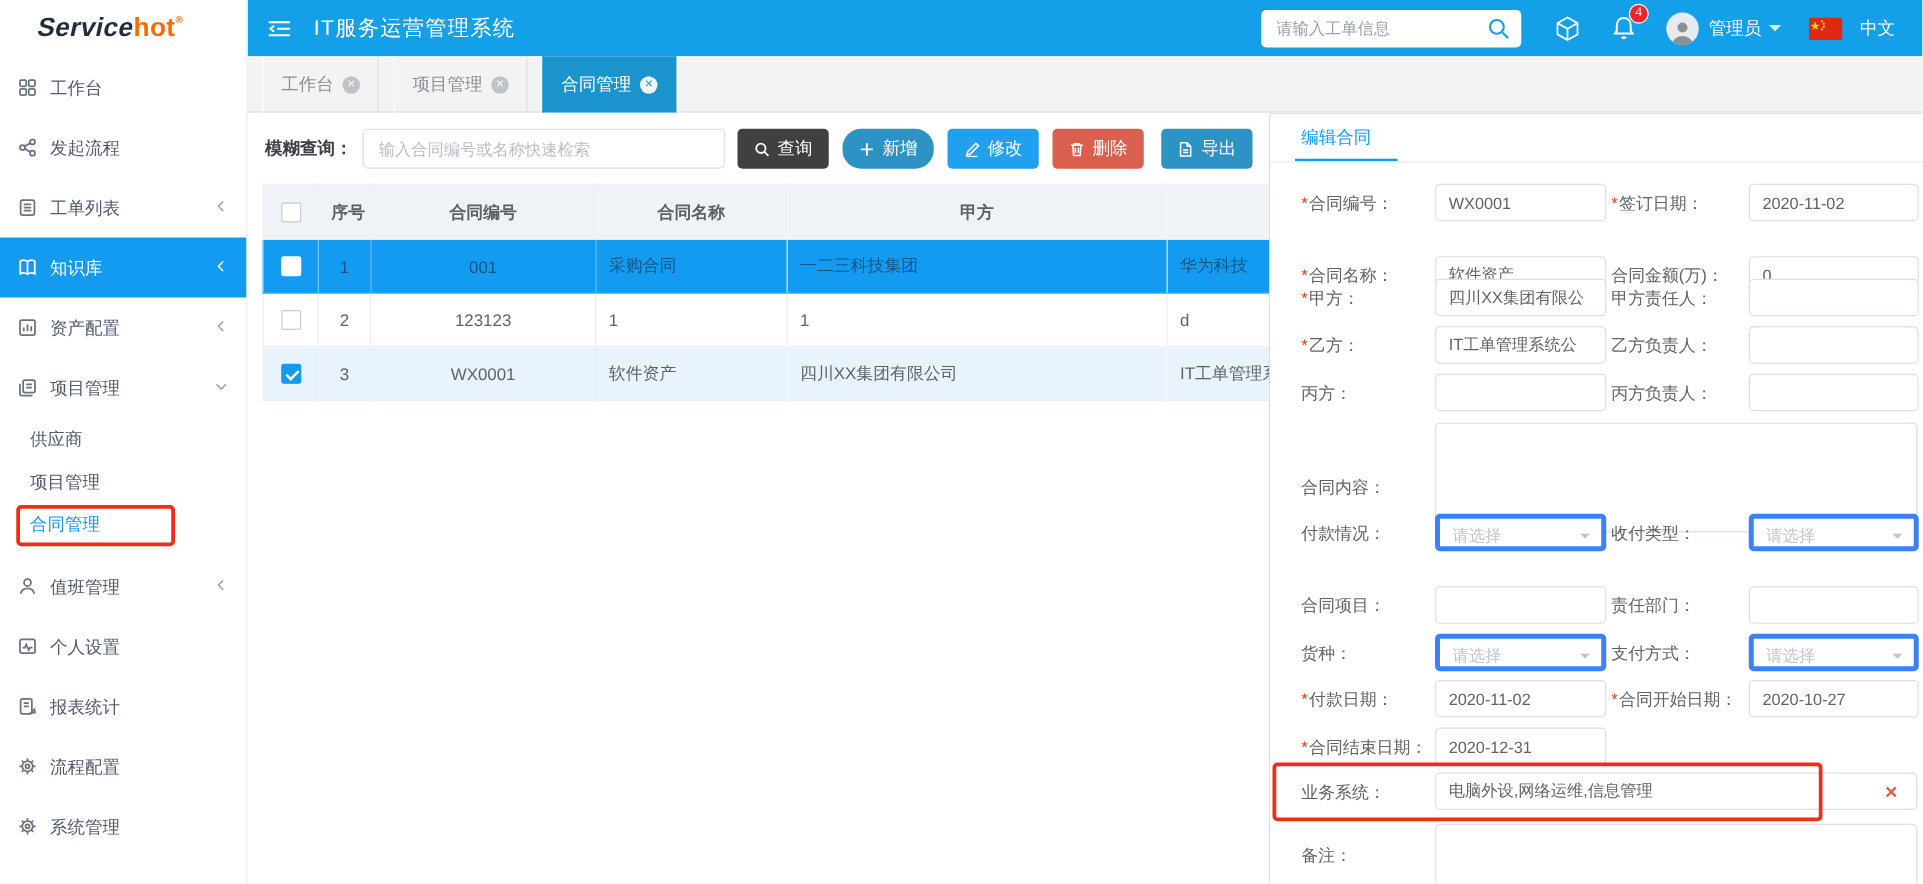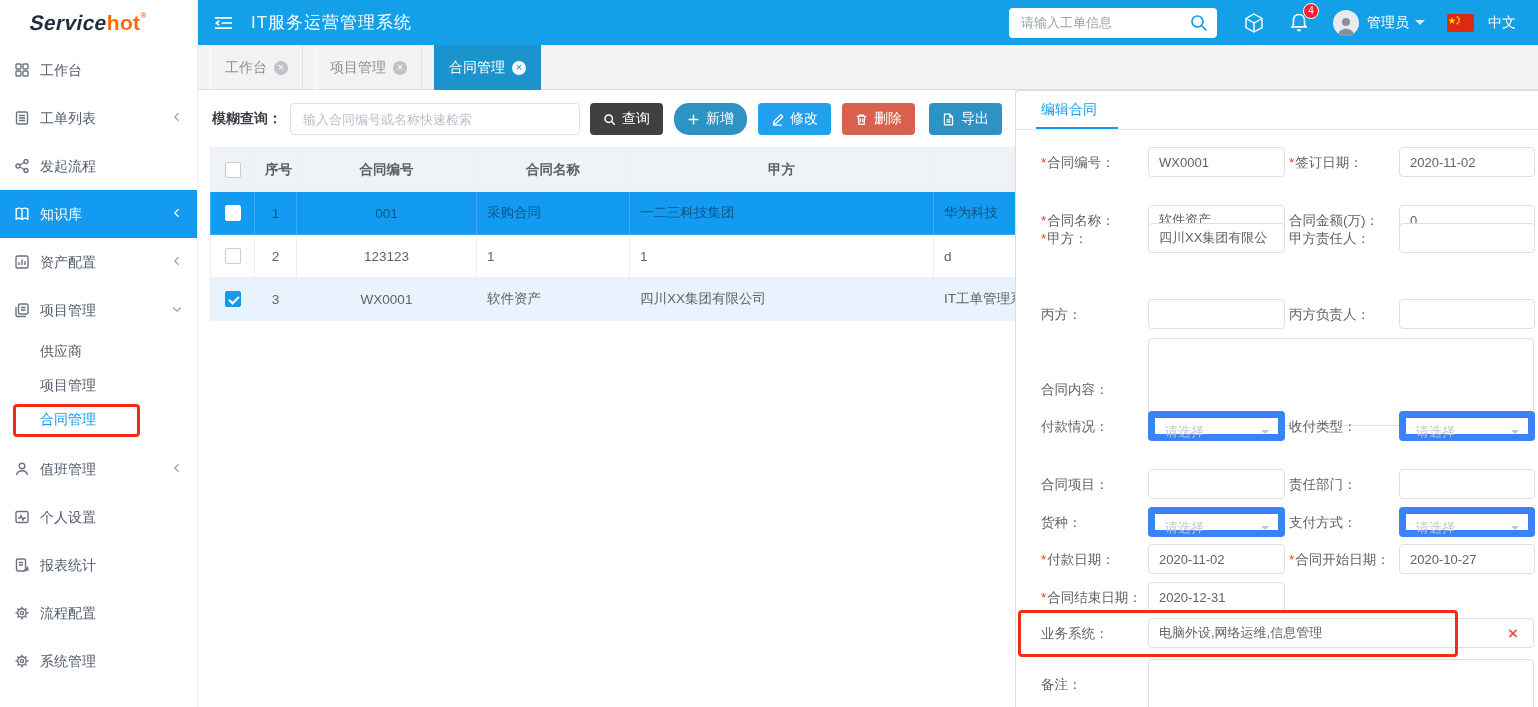--- a/index.html
+++ b/index.html
@@ -14,21 +14,21 @@
   .logo-accent { color:#ff6a00; }
   .logo-mark { font-size:8px; color:#ff6a00; vertical-align:top; }
   .nav { list-style:none; }
   .nav-item { position:relative; height:48px; line-height:48px; font-size:14px; color:#515a6e; cursor:pointer; }
   .nav-item .mi { position:absolute; left:14px; top:16px; color:#6b7280; }
   .nav-item .lbl { margin-left:40px; }
   .nav-item .chev { position:absolute; right:14px; top:17px; color:#9aa0a6; }
   .nav-item.active { background:#129bf0; color:#fff; }
   .nav-item.active .mi, .nav-item.active .chev { color:#fff; }
   .subnav { list-style:none; }
-  .subnav-item { height:34px; line-height:34px; font-size:14px; color:#515a6e; padding-left:40px; cursor:pointer; }
+  .subnav-item { height:34px; line-height:34px; font-size:14px; color:#515a6e; padding-left:24px; cursor:pointer; }
   .subnav-item.current { color:#119bf0; }
   .nav.second { margin-top:9px; }
 
   
   .topbar { position:absolute; left:198px; top:0; right:0; height:45px; background:#14a0e8; display:flex; align-items:center; z-index:4; }
   .fold { margin-left:16px; cursor:pointer; display:flex; align-items:center; }
   .app-title { color:#fff; font-size:17px; margin-left:18px; letter-spacing:1px; }
   .top-right { margin-left:auto; display:flex; align-items:center; gap:0; }
   .search-box { position:relative; width:208px; height:30px; margin-right:26px; }
   .search-box input { width:100%; height:100%; border:none; border-radius:4px; padding:0 34px 0 12px; font-size:13px; color:#606266; outline:none; font-family:inherit; }
@@ -83,21 +83,21 @@
   .panel-tab { position:absolute; left:25px; top:10px; font-size:14px; color:#119bf0; cursor:pointer; }
   .panel-tab-line { position:absolute; left:20px; top:36px; width:82px; height:2px; background:#119bf0; }
   .panel-sep { position:absolute; left:0; top:38px; width:100%; height:1px; background:#e8eaf0; }
   .frow { position:absolute; height:31px; }
   .flabel { position:absolute; top:0; line-height:31px; font-size:13.5px; color:#606266; white-space:nowrap; }
   .flabel .star { color:#ed4014; margin-right:1px; }
   .l1 { left:25px; } .l2 { left:273px; }
   .fin { position:absolute; top:0; height:30px; border:1px solid #dcdfe6; border-radius:4px; font-size:13px; color:#606266; padding:0 10px; outline:none; background:#fff; font-family:inherit; }
   .i1 { left:132px; width:137px; } .i2 { left:383px; width:136px; }
   .iw { left:132px; width:386px; }
-  .fsel { position:absolute; top:0; height:30px; border:7px solid #3b82f6; border-radius:4px; background:#fff; cursor:pointer; }
+  .fsel { position:absolute; top:0; height:30px; border:4px solid #3b82f6; border-radius:4px; background:#fff; cursor:pointer; }
   .fsel .ph { position:absolute; left:10px; top:0; line-height:28px; font-size:13px; color:#c0c4cc; }
   .fsel .sc { position:absolute; right:9px; top:12px; width:0; height:0; border:4.5px solid transparent; border-top-color:#c0c4cc; }
   .fta { position:absolute; left:132px; width:386px; border:1px solid #dcdfe6; border-radius:4px; background:#fff; }
   .xdel { position:absolute; left:492px; top:534px; color:#e25a48; font-size:17px; font-weight:bold; line-height:17px; cursor:pointer; }
 
   
   .anno { position:absolute; border:3px solid #f22c15; border-radius:4px; z-index:60; pointer-events:none; }
   .anno-menu { left:13px; top:404px; width:127px; height:33px; }
   .anno-field { left:1018px; top:610px; width:440px; height:47px; }
 
@@ -118,41 +118,41 @@
             <rect x="9" y="2" width="5" height="5" rx="1"></rect>
             <rect x="2" y="9" width="5" height="5" rx="1"></rect>
             <rect x="9" y="9" width="5" height="5" rx="1"></rect>
           </svg>
         </span>
       <span class="lbl">工作台</span>
     </li>
     <li class="nav-item">
       <span class="mi">
           <svg width="16" height="16" viewBox="0 0 16 16" fill="none" stroke="currentColor" stroke-width="1.4">
+            <circle cx="4" cy="8" r="2"></circle>
+            <circle cx="12" cy="3.5" r="2"></circle>
+            <circle cx="12" cy="12.5" r="2"></circle>
+            <path d="M5.8 7L10.2 4.5M5.8 9L10.2 11.5"></path>
+          </svg>
+        </span>
+      <span class="lbl">发起流程</span>
+    </li>
+    <li class="nav-item">
+      <span class="mi">
+          <svg width="16" height="16" viewBox="0 0 16 16" fill="none" stroke="currentColor" stroke-width="1.4">
             <rect x="2.5" y="2" width="11" height="12" rx="1.5"></rect>
             <path d="M5 5.5h6M5 8h6M5 10.5h6"></path>
           </svg>
         </span>
       <span class="lbl">工单列表</span>
       <span class="chev">
           <svg width="12" height="12" viewBox="0 0 16 16" fill="none" stroke="currentColor" stroke-width="1.6">
             <polyline points="10,3 5,8 10,13"></polyline>
           </svg>
         </span>
-    </li>
-    <li class="nav-item">
-      <span class="mi">
-          <svg width="16" height="16" viewBox="0 0 16 16" fill="none" stroke="currentColor" stroke-width="1.4">
-            <circle cx="4" cy="8" r="2"></circle>
-            <circle cx="12" cy="3.5" r="2"></circle>
-            <circle cx="12" cy="12.5" r="2"></circle>
-            <path d="M5.8 7L10.2 4.5M5.8 9L10.2 11.5"></path>
-          </svg>
-        </span>
-      <span class="lbl">发起流程</span>
     </li>
     <li class="nav-item active">
       <span class="mi">
           <svg width="16" height="16" viewBox="0 0 16 16" fill="none" stroke="currentColor" stroke-width="1.4">
             <path d="M8 3.2C6.4 2 3.8 2 2.2 2.8V13c1.6-.8 4.2-.8 5.8.4 1.6-1.2 4.2-1.2 5.8-.4V2.8C12.2 2 9.6 2 8 3.2zM8 3.2v10.2"></path>
           </svg>
         </span>
       <span class="lbl">知识库</span>
       <span class="chev">
           <svg width="12" height="12" viewBox="0 0 16 16" fill="none" stroke="currentColor" stroke-width="1.6">
@@ -421,20 +421,26 @@
     <input class="fin i2" value="0" style="">
   </div>
 
   <div class="frow" style="top:132px; left:0; right:0;">
     <span class="flabel l1"><span class="star">*</span><span>甲方：</span></span>
     <input class="fin i1" value="四川XX集团有限公" style="">
     <span class="flabel l2"><span>甲方责任人：</span></span>
     <input class="fin i2" value="" style="">
   </div>
 
+  <div class="frow" style="top:170px; left:0; right:0;">
+    <span class="flabel l1"><span class="star">*</span><span>乙方：</span></span>
+    <input class="fin i1" value="IT工单管理系统公" style="">
+    <span class="flabel l2"><span>乙方负责人：</span></span>
+    <input class="fin i2" value="" style="">
+  </div>
 
   <div class="frow" style="top:208px; left:0; right:0;">
     <span class="flabel l1"><span>丙方：</span></span>
     <input class="fin i1" value="" style="">
     <span class="flabel l2"><span>丙方负责人：</span></span>
     <input class="fin i2" value="" style="">
   </div>
 
   <div class="frow" style="top:283px; left:0; right:0; height:0;">
     <span class="flabel l1"><span>合同内容：</span></span>

